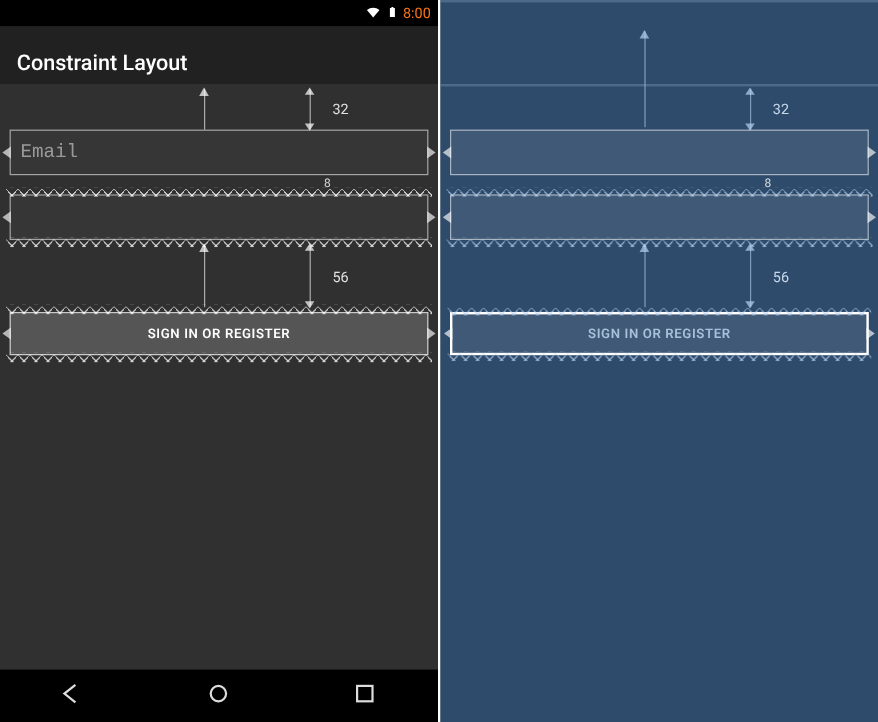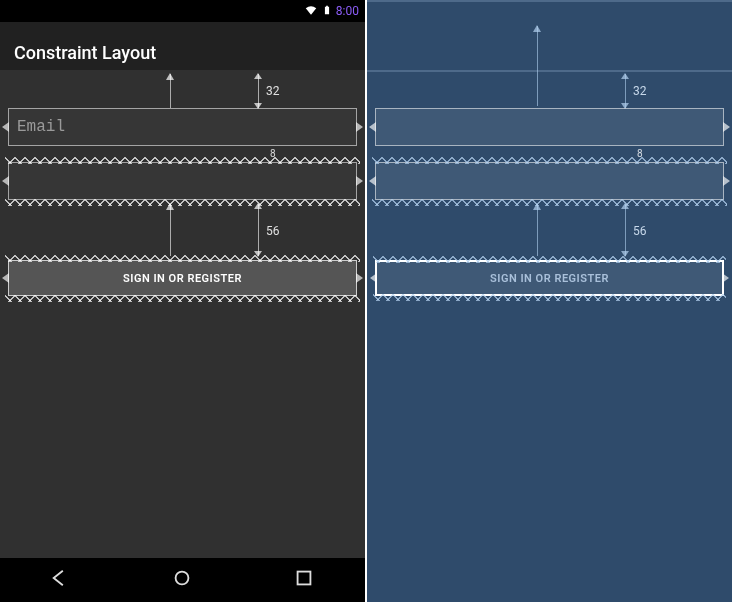--- a/index.html
+++ b/index.html
@@ -28,21 +28,21 @@
   
   .pane.left {
     background: #303030;
     color: #eee;
   }
   .status-bar {
     position: absolute;
     top: 0; left: 0; right: 0;
     height: 22px;
     background: #000;
-    color: #8b5cf6;
+    color: #f97316;
     display: flex;
     justify-content: flex-end;
     align-items: center;
     font-size: 12px;
     padding: 0 6px;
     gap: 4px;
   }
   .title-bar {
     position: absolute;
     top: 22px; left: 0; right: 0;
@@ -102,20 +102,21 @@
     border-left: 4px solid transparent;
     border-right: 4px solid transparent;
   }
   .vmeasure::before { top: -1px; border-bottom: 6px solid rgba(255,255,255,0.7); }
   .vmeasure::after  { bottom: -1px; border-top: 6px solid rgba(255,255,255,0.7); }
 
   .measure-label {
     position: absolute;
     font-size: 12px;
     color: rgba(255,255,255,0.85);
+    margin-left: 11px;
   }
 
   
   .cview {
     position: absolute;
     left: 8px; right: 8px;
     box-sizing: border-box;
   }
   .field {
     height: 38px;

